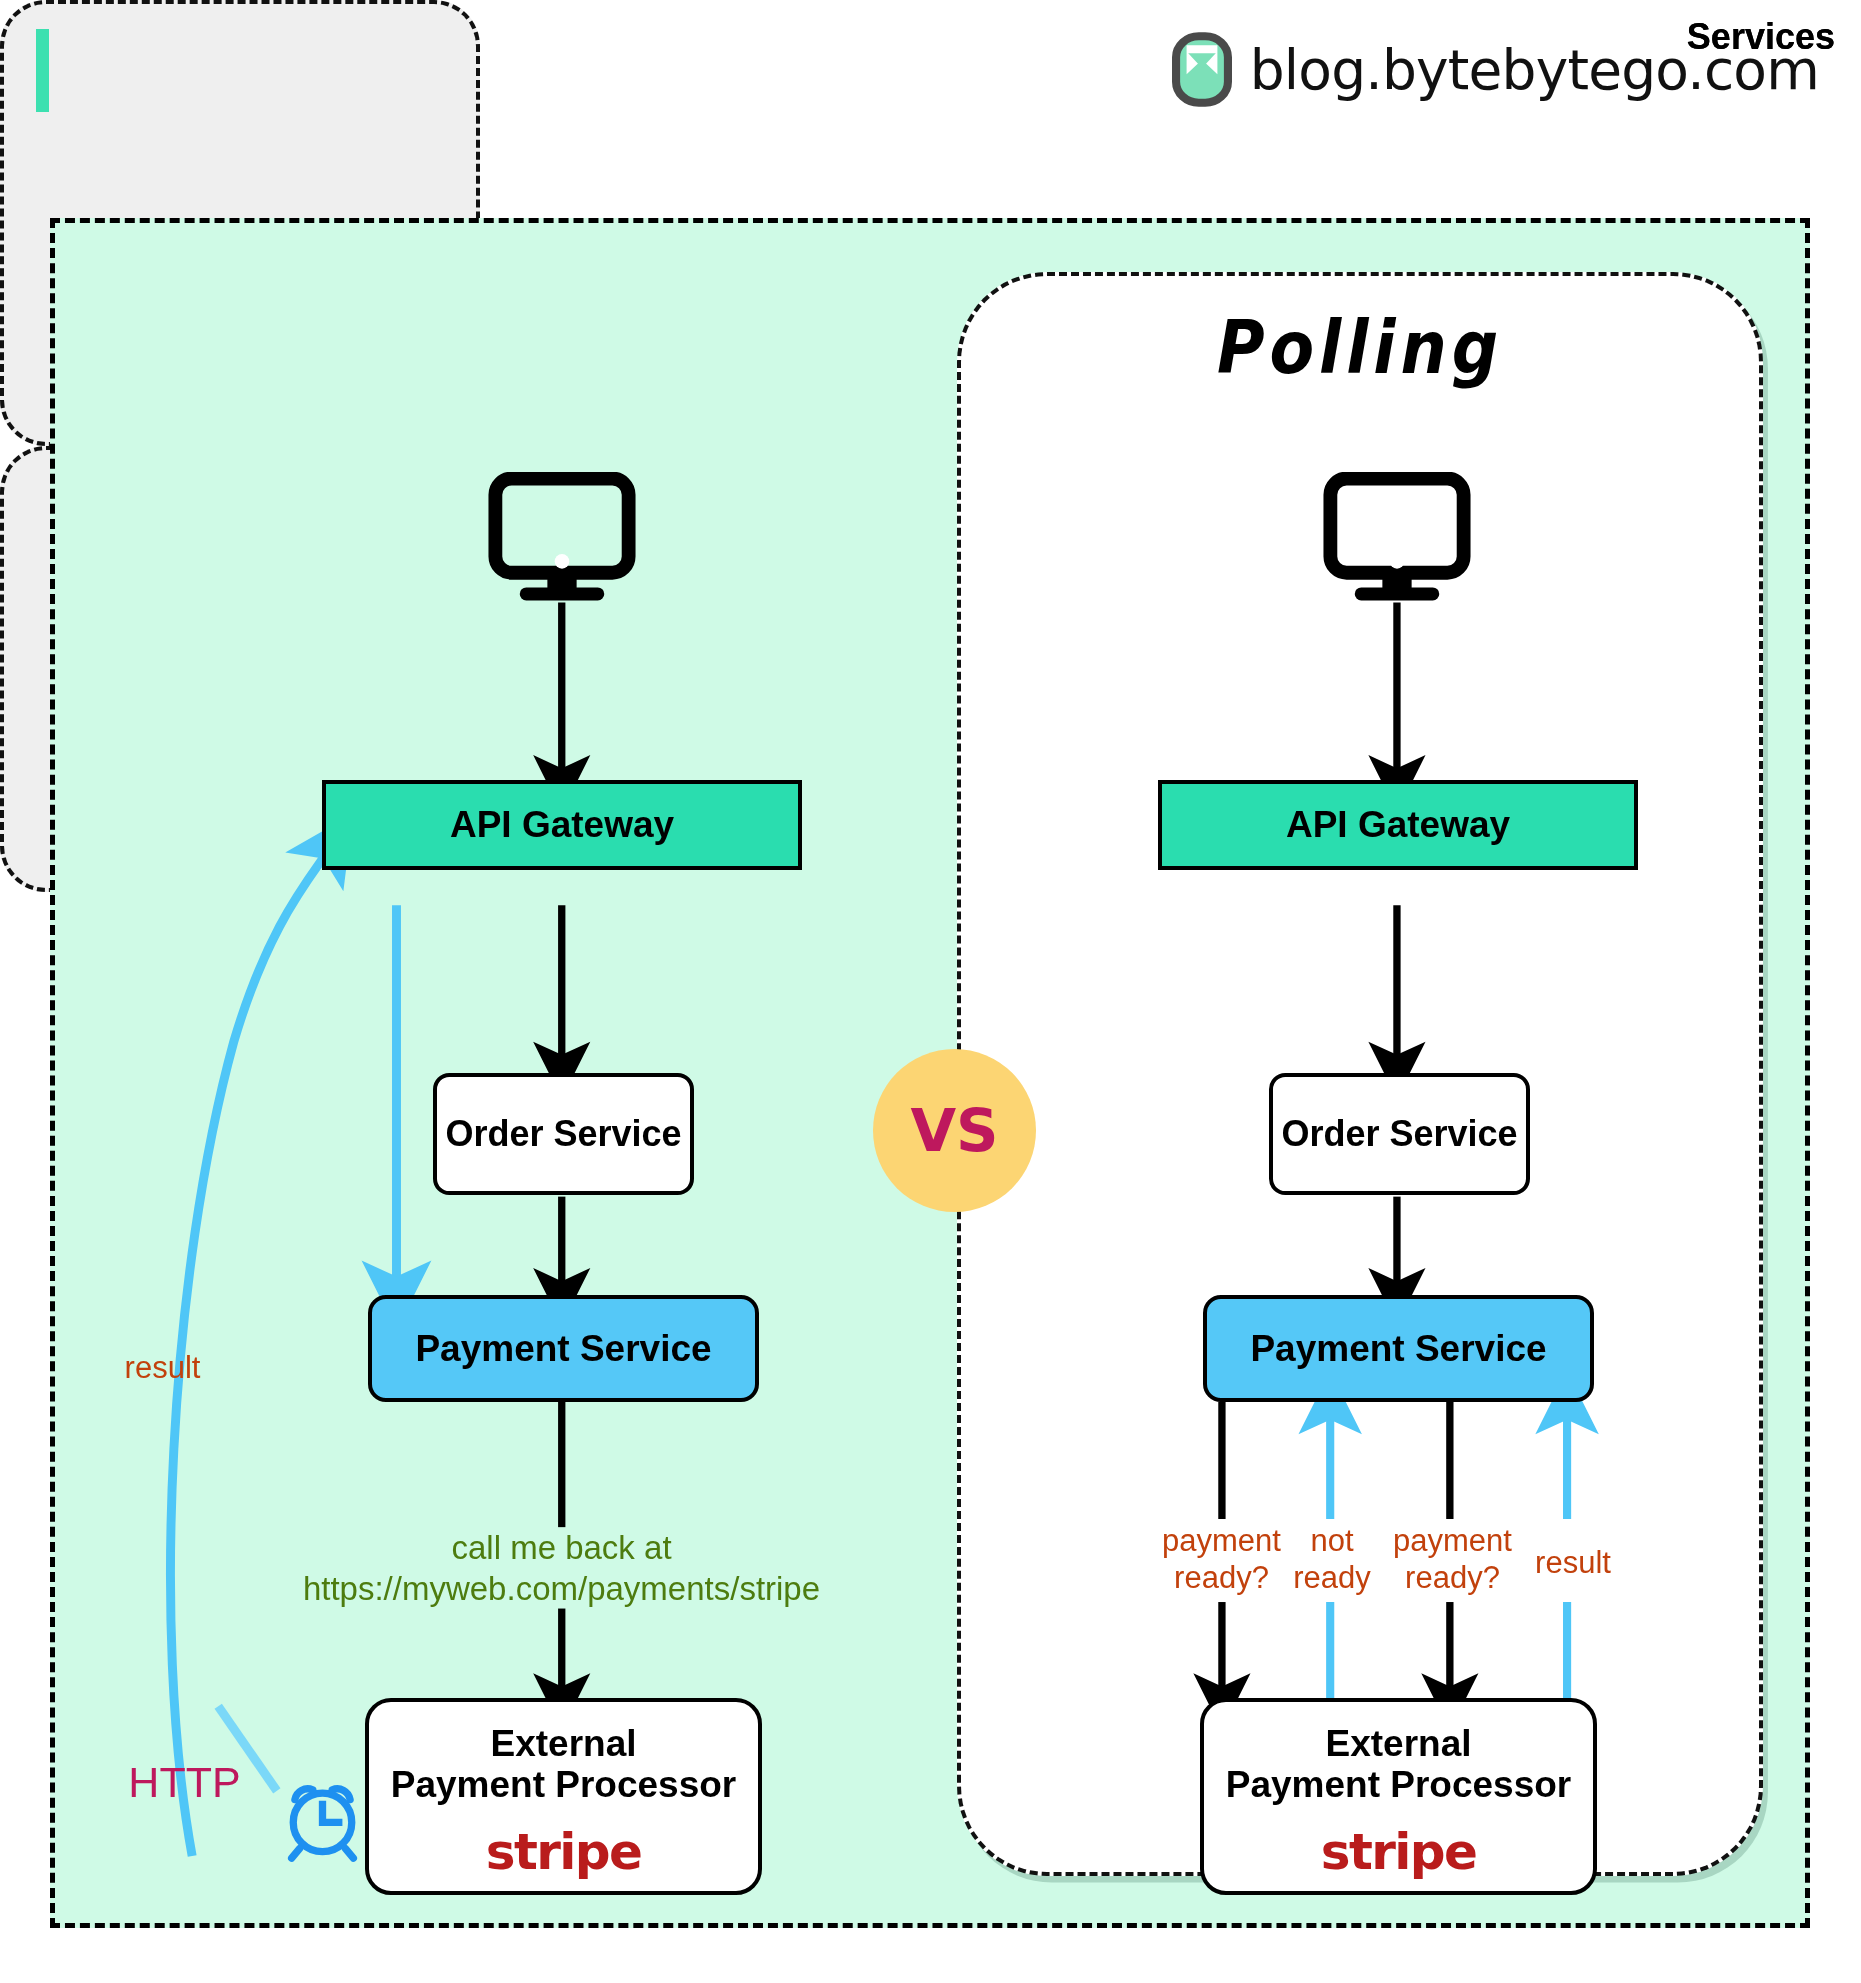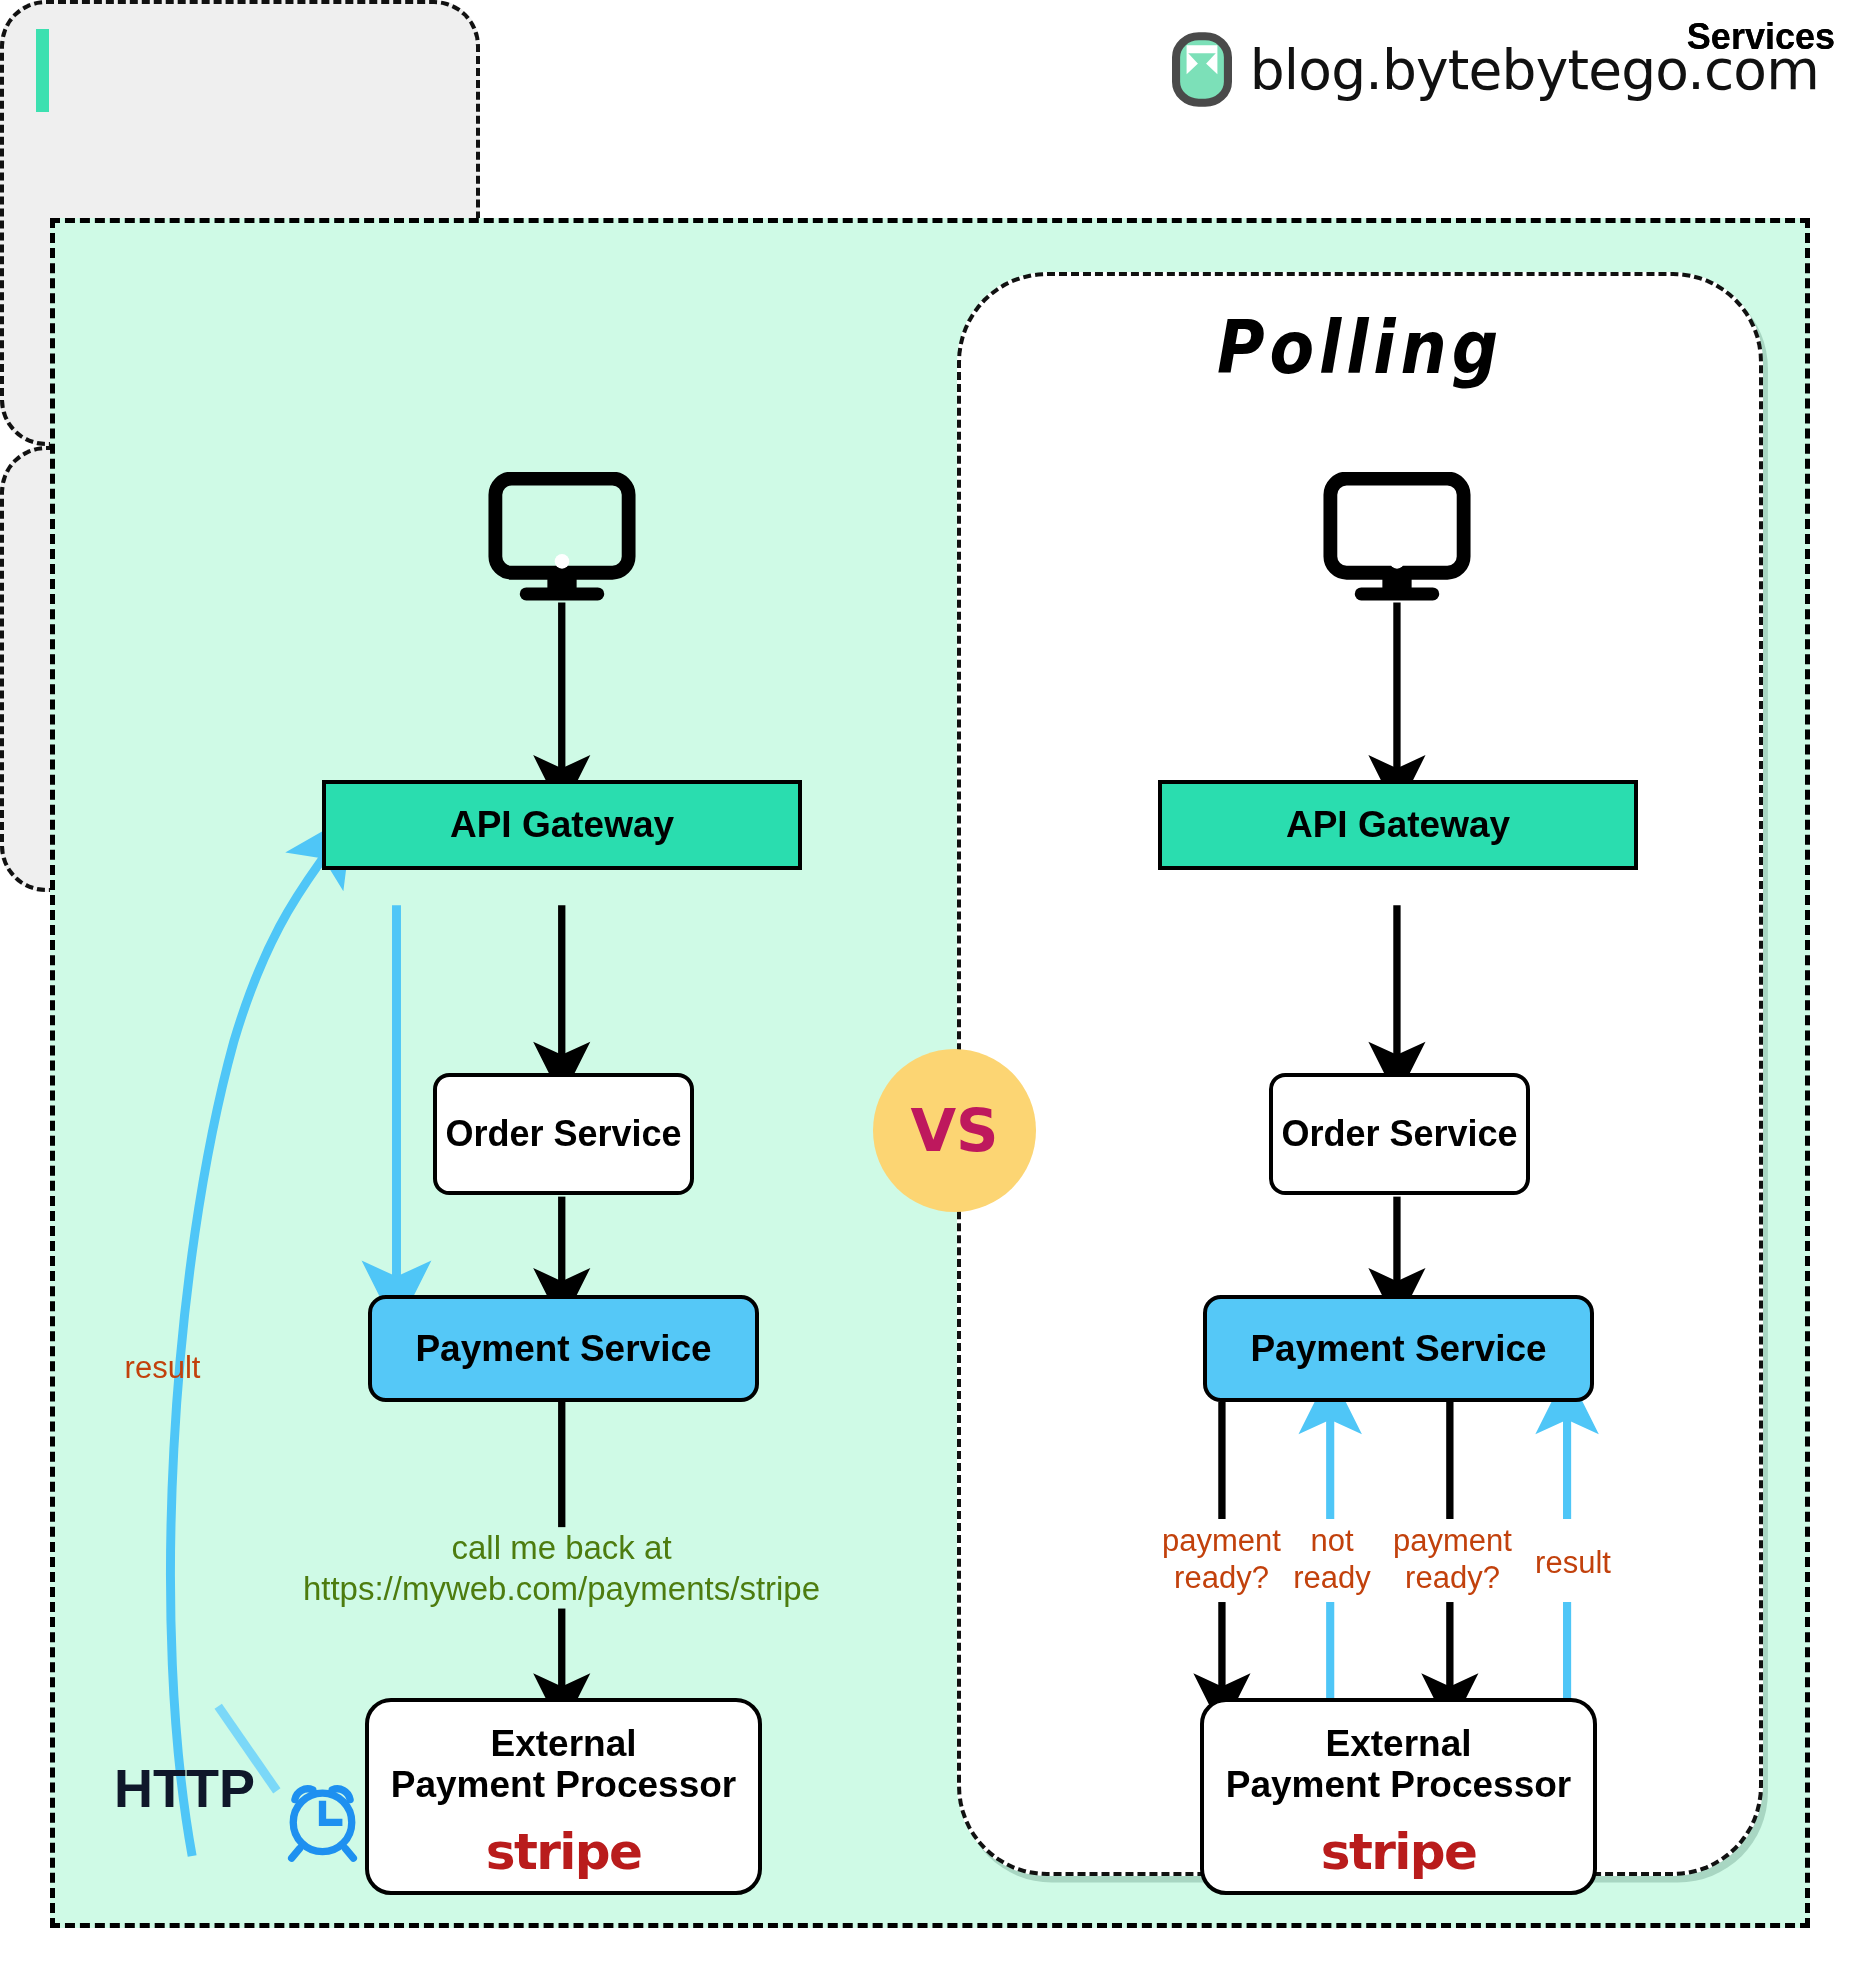--- a/index.html
+++ b/index.html
@@ -102,21 +102,21 @@
   }
 
   
   .lbl {
     position:absolute; text-align:center; color:#c2410c;
     font-family:"Liberation Sans", sans-serif;
     font-size:31px; line-height:1.18; white-space:pre-line;
   }
   .lbl-red { color:#4d7c0f; font-size:33px; line-height:1.25; }
   .lbl-http {
-    color:#0f172a; font-weight:bold; font-size:54px;
+    color:#be185d; font-weight:normal; font-size:43px;
     font-family:"Liberation Sans", sans-serif;
   }
 
   
   #vs-badge {
     position:absolute; left:873px; top:1049px;
     width:163px; height:163px; border-radius:50%;
     background:#FCD573; display:flex; align-items:center; justify-content:center;
     font-size:59px; font-weight:bold; color:#be185d;
     font-family:"DejaVu Sans", sans-serif;

